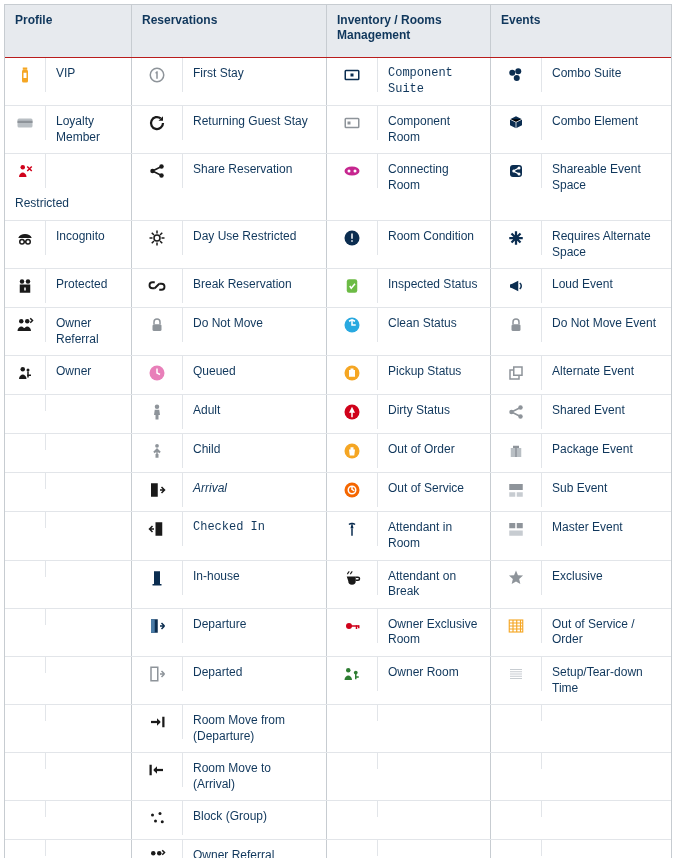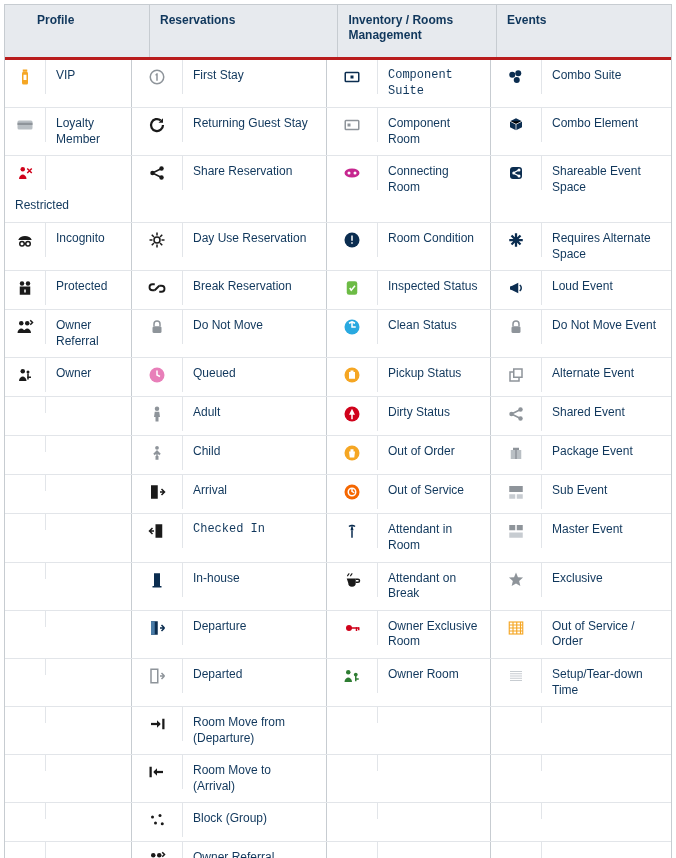--- a/index.html
+++ b/index.html
@@ -11,22 +11,21 @@
     background: #fff;
   }
   .wrap {
     width: 668px;
     border: 1px solid #c7ccd1;
     box-sizing: border-box;
   }
   .headers {
     display: flex;
     background: #e7eaee;
-    border-bottom: 3px solid #b91c1c;
-    padding-left: 22px;
+    border-bottom: 1px solid #b91c1c;
   }
   .hcell {
     padding: 8px 10px 14px 10px;
     font-weight: bold;
     color: #10375c;
     font-size: 12px;
     border-right: 1px solid #c7ccd1;
     box-sizing: border-box;
     line-height: 1.25;
   }
@@ -251,21 +250,21 @@
           <div class="icon-col" style="width: 50px;">
             <span class="icon">
               <svg viewBox="0 0 24 24" width="18" height="18">
                 <circle cx="12" cy="12" r="4" fill="none" stroke="#1a1a1a" stroke-width="2"></circle>
                 <g stroke="#1a1a1a" stroke-width="2">
                   <path d="M12 2v4M12 18v4M2 12h4M18 12h4M5 5l3 3M16 16l3 3M19 5l-3 3M8 16l-3 3"></path>
                 </g>
               </svg>
             </span>
           </div>
-          <div class="label-col">Day Use Reservation</div>
+          <div class="label-col">Day Use Restricted</div>
         </div>
         <div class="cell minh" style="width: 164px;">
           <div class="icon-col" style="width: 50px;">
             <span class="icon">
               <svg viewBox="0 0 24 24" width="18" height="18">
                 <circle cx="12" cy="12" r="10" fill="#0b2d50"></circle>
                 <rect x="11" y="6" width="2" height="7" fill="#fff"></rect>
                 <rect x="11" y="15" width="2" height="2" fill="#fff"></rect>
               </svg>
             </span>
@@ -510,21 +509,21 @@
             </span>
           </div>
           <div class="label-col">Package Event</div>
         </div>
       </div>
       <div class="row">
         <div class="cell minh" style="width: 127px;">
           <div class="icon-col" style="width: 40px;"></div>
           <div class="label-col"></div>
         </div>
-        <div class="cell minh" style="width: 195px;">
+        <div class="cell minh" style="width: 195px; font-style: italic;">
           <div class="icon-col" style="width: 50px;">
             <span class="icon">
               <svg viewBox="0 0 24 24" width="18" height="18">
                 <rect x="4" y="3" width="9" height="18" fill="#1a1a1a"></rect>
                 <path d="M16 12h6M18 8l4 4-4 4" stroke="#1a1a1a" stroke-width="2" fill="none"></path>
               </svg>
             </span>
           </div>
           <div class="label-col">Arrival</div>
         </div>

